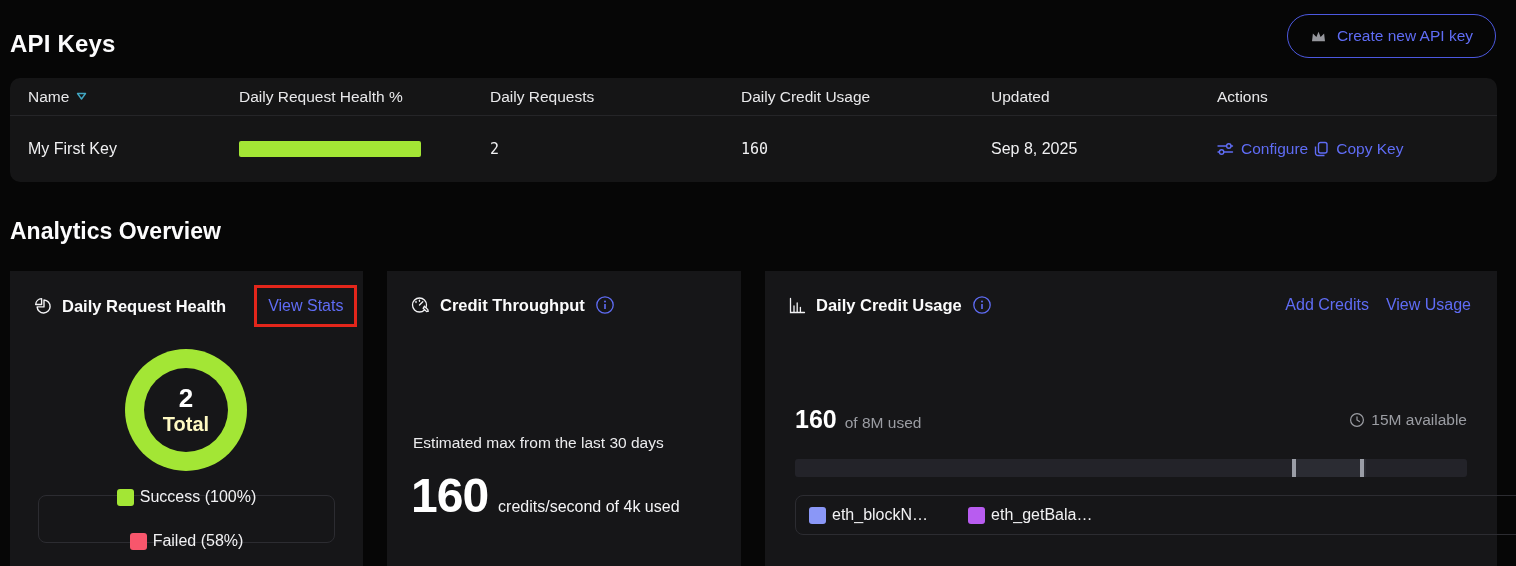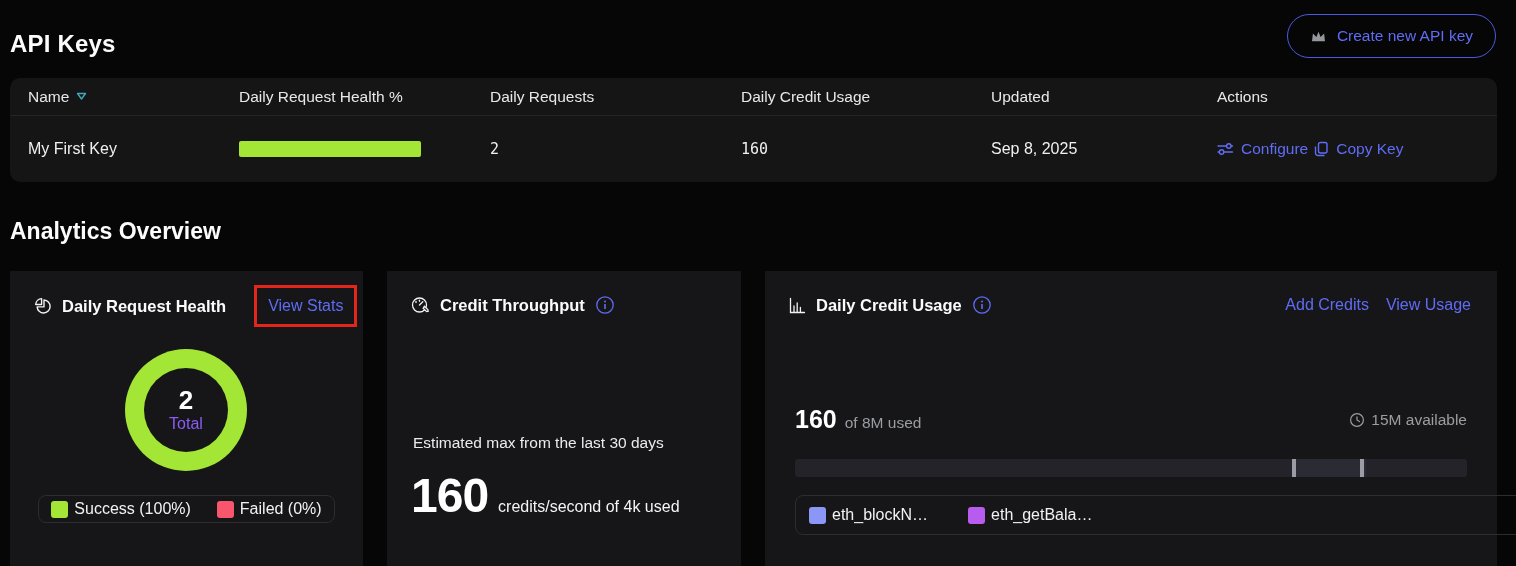--- a/index.html
+++ b/index.html
@@ -37,23 +37,23 @@
   .card-title { font-size:16.5px; font-weight:700; color:#fbfbfc; white-space:nowrap; }
   .head-link { color:#5f6cf4; font-size:16px; cursor:pointer; white-space:nowrap; }
 
   
   .card1 .card-head { justify-content:space-between; padding-right:12px; padding-top:14px; }
   .redbox { border:3px solid #e3261b; padding:9px 11px;margin-left:28px; }
   .donut { position:absolute; left:115px; top:78px; width:122px; height:122px; border-radius:50%; background:#a3e635;
     display:flex; align-items:center; justify-content:center; }
   .donut-hole { width:84px; height:84px; border-radius:50%; background:#161618; display:flex; flex-direction:column; align-items:center; justify-content:center; gap:2px; }
   .donut-total { font-size:26px; font-weight:800; color:#ffffff; line-height:1; }
-  .donut-label { font-size:16px; color:#8b5cf6; }
-  .legend-box { position:absolute; left:28px; top:224px; width:297px; height:28px; border:1px solid #2c2c31; border-radius:8px;
-    display:flex; align-items:center; justify-content:center; gap:26px; }
+  .donut-label { font-size:20px; color:#fef9c3;font-weight:bold; }
+  .legend-box { position:absolute; left:28px; top:224px; width:297px; height:48px; border:1px solid #2c2c31; border-radius:8px;
+    display:flex; align-items:center; justify-content:center; gap:26px;flex-direction:column; }
   .legend-item { display:flex; align-items:center; gap:6px; font-size:16px; color:#f2f2f4; }
   .swatch { width:17px; height:17px; border-radius:3px; flex:none; }
 
   
   .card2 .card-head { gap:10px; }
   .ct-note { position:absolute; left:26px; top:163px; font-size:15.5px; color:#ebebed; }
   .ct-value-row { position:absolute; left:24px; top:199px; display:flex; align-items:baseline; gap:10px; }
   .big-number { font-size:48px; font-weight:800; letter-spacing:-1px; color:#ffffff; line-height:1.1; }
   .ct-suffix { font-size:16px; color:#f4f4f6; }
 
@@ -169,21 +169,21 @@
         <span class="donut-label">Total</span>
       </div>
     </div>
     <div class="legend-box">
       <span class="legend-item">
         <span class="swatch" style="background: rgb(163, 230, 53);"></span>
         <span>Success (100%)</span>
       </span>
       <span class="legend-item">
         <span class="swatch" style="background: rgb(248, 86, 108);"></span>
-        <span>Failed (0%)</span>
+        <span>Failed (58%)</span>
       </span>
     </div>
   </div>
 
   <div class="card card2">
     <div class="card-head">
       <div class="card-title-group">
         <span class="icon">
           <svg width="19" height="18" viewBox="0 0 19 18">
             <g stroke="#f2f2f4" stroke-width="1.3" fill="none" stroke-linecap="round">

